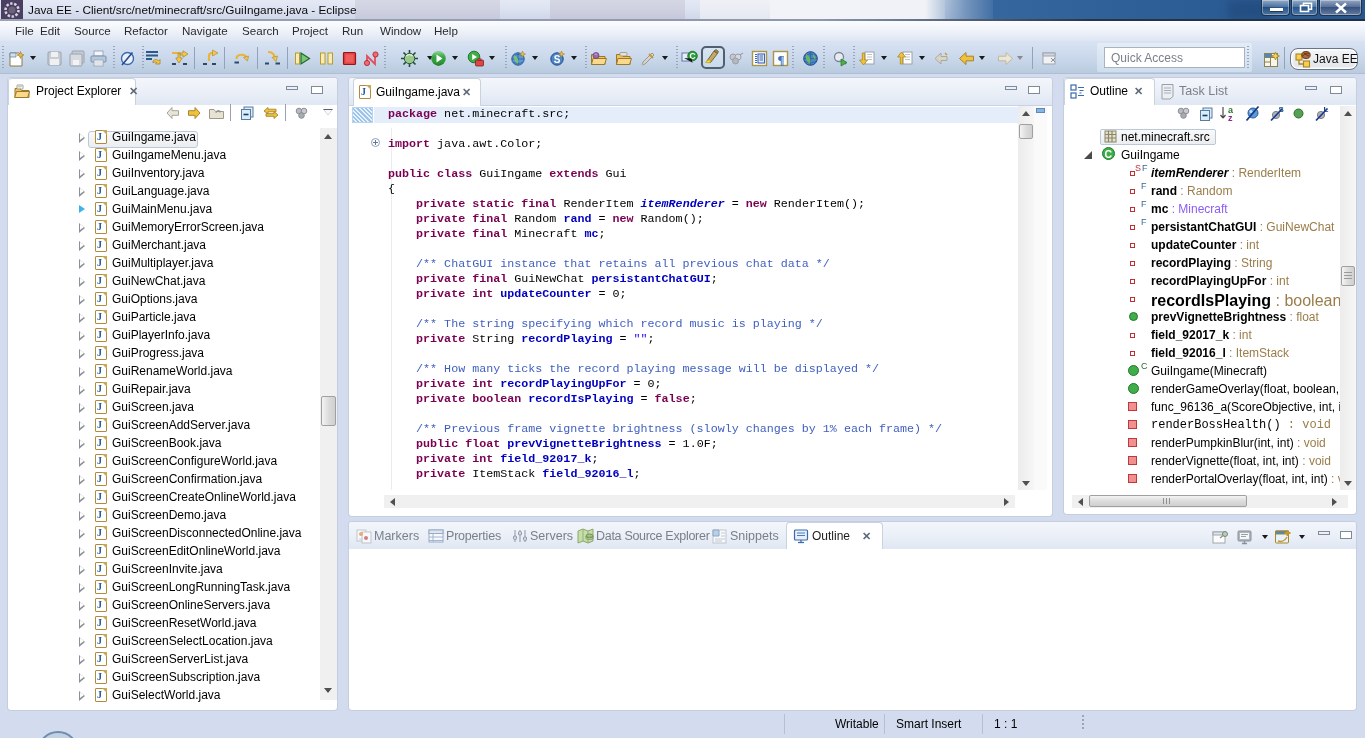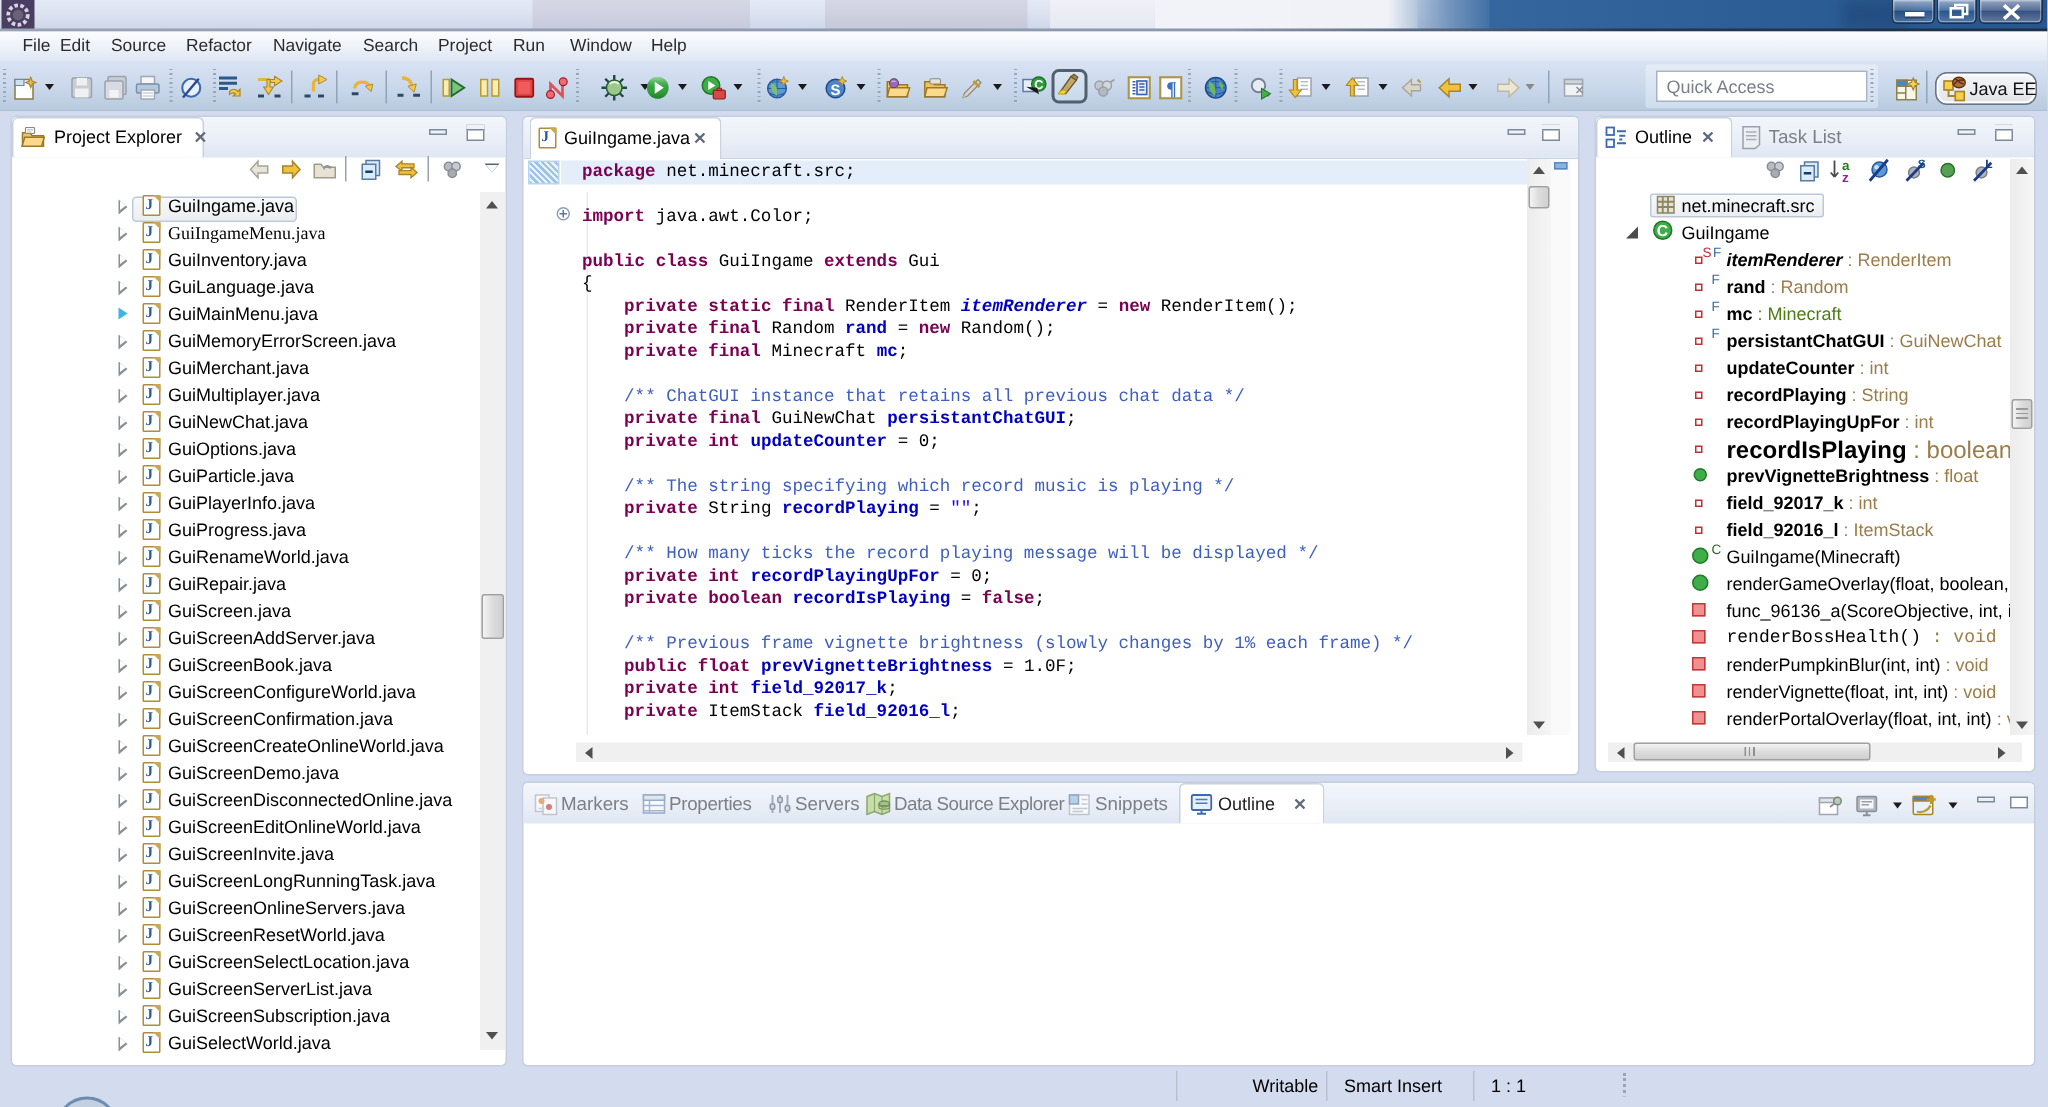--- a/index.html
+++ b/index.html
@@ -85,20 +85,21 @@
   <div class="tbdark" style="left:700px;width:150px;background:linear-gradient(180deg,#f0f1f7,#e6e8f1);"></div>
   <div class="tbdark" style="left:770px;width:135px;background:#f2f3f8;border-radius:0 0 6px 0;"></div>
   <div class="tbdark" style="left:860px;width:85px;background:#f0f2f7;"></div>
   <div class="tbdark" style="left:925px;width:75px;background:linear-gradient(90deg,rgba(238,240,246,0),#7495bd 55%,#35669e);"></div>
   <div class="tbdark" style="left:993px;width:372px;background:linear-gradient(90deg,#35669e,#2e5f97 40%,#28558d);"></div>
   <div class="tbdark" style="left:1228px;width:45px;background:#1d4576;opacity:.55;filter:blur(4px);"></div>
   <div class="ticon"><svg width="22" height="20" viewBox="0 0 22 20">
         <circle cx="11" cy="10" r="6.5" fill="none" stroke="#d8d4e0" stroke-width="2.5" stroke-dasharray="2.4 1.6"></circle>
         <circle cx="11" cy="10" r="3.5" fill="#6a6276"></circle>
       </svg></div>
+  <div class="ttext">Java EE - Client/src/net/minecraft/src/GuiIngame.java - Eclipse</div>
   <div class="winbtn" style="left:1261px;width:29px;">
       <div style="position:absolute;left:8px;top:8px;width:13px;height:3px;background:#fff;box-shadow:0 1px 1px rgba(0,0,0,.5);"></div>
     </div>
   <div class="winbtn" style="left:1291px;width:27px;">
       <svg width="27" height="16" style="position:absolute;left:0;top:0;">
         <path d="M8.5 5.5 h8 v6 h-8 z" fill="none" stroke="#fff" stroke-width="1.6"></path>
         <path d="M11.5 5.5 v-2.2 h8 v6 h-2.5" fill="none" stroke="#fff" stroke-width="1.6"></path>
       </svg>
     </div>
   <div class="winbtn" style="left:1319px;width:43px;background:linear-gradient(180deg,rgba(255,245,245,0.5),rgba(235,190,180,0.25) 45%,rgba(130,60,55,0.15) 50%,rgba(240,210,205,0.3));">
@@ -428,21 +429,21 @@
 <div class="abs" style="left:80px;top:53px;width:110px;height:17px;border:1px solid #bcc8d8;border-radius:3px;background:linear-gradient(180deg,#f8f9fa,#ebedf0);"></div>
 <div class="abs" style="left:71px;top:54.5px;width:0;height:0;border-top:5px solid transparent;border-bottom:5px solid transparent;border-left:6.5px solid #8a9098;"></div>
       <div class="abs" style="left:72px;top:56px;width:0;height:0;border-top:3.5px solid transparent;border-bottom:3.5px solid transparent;border-left:4.5px solid #fff;"></div>
       <div class="abs jpage" style="left:87px;top:52px;"></div>
       <span class="abs jj" style="left:89px;top:53px;">J</span>
       <span class="abs" style="left:104px;top:52px;font-size:12px;white-space:nowrap;">GuiIngame.java</span>
 <div class="abs" style="left:71px;top:72.5px;width:0;height:0;border-top:5px solid transparent;border-bottom:5px solid transparent;border-left:6.5px solid #8a9098;"></div>
       <div class="abs" style="left:72px;top:74px;width:0;height:0;border-top:3.5px solid transparent;border-bottom:3.5px solid transparent;border-left:4.5px solid #fff;"></div>
       <div class="abs jpage" style="left:87px;top:70px;"></div>
       <span class="abs jj" style="left:89px;top:71px;">J</span>
-      <span class="abs" style="left:104px;top:70px;font-size:12px;white-space:nowrap;font-family:Liberation Serif, serif;">GuiIngameMenu.java</span>
+      <span class="abs" style="left:104px;top:70px;font-size:12px;white-space:nowrap;">GuiIngameMenu.java</span>
 <div class="abs" style="left:71px;top:90.5px;width:0;height:0;border-top:5px solid transparent;border-bottom:5px solid transparent;border-left:6.5px solid #8a9098;"></div>
       <div class="abs" style="left:72px;top:92px;width:0;height:0;border-top:3.5px solid transparent;border-bottom:3.5px solid transparent;border-left:4.5px solid #fff;"></div>
       <div class="abs jpage" style="left:87px;top:88px;"></div>
       <span class="abs jj" style="left:89px;top:89px;">J</span>
       <span class="abs" style="left:104px;top:88px;font-size:12px;white-space:nowrap;">GuiInventory.java</span>
 <div class="abs" style="left:71px;top:108.5px;width:0;height:0;border-top:5px solid transparent;border-bottom:5px solid transparent;border-left:6.5px solid #8a9098;"></div>
       <div class="abs" style="left:72px;top:110px;width:0;height:0;border-top:3.5px solid transparent;border-bottom:3.5px solid transparent;border-left:4.5px solid #fff;"></div>
       <div class="abs jpage" style="left:87px;top:106px;"></div>
       <span class="abs jj" style="left:89px;top:107px;">J</span>
       <span class="abs" style="left:104px;top:106px;font-size:12px;white-space:nowrap;">GuiLanguage.java</span>
@@ -724,21 +725,21 @@
 <span class="abs" style="left:57px;top:70px;font-size:12px;white-space:nowrap;">GuiIngame</span>
 <div class="abs" style="left:66px;top:93px;width:5px;height:5px;border:1.5px solid #c03030;background:#fff;"></div>
       <span class="abs" style="left:71px;top:85px;font-size:9px;color:#c03040;">S</span>
       <span class="abs" style="left:78px;top:85px;font-size:9px;color:#3a6a9a;">F</span>
       <span class="abs" style="left:87px;top:88px;font-size:12px;font-weight:bold;font-style:italic;white-space:nowrap;">itemRenderer<span style="color:#9a7d4a;font-weight:normal;font-style:normal;"> : RenderItem</span></span>
 <div class="abs" style="left:66px;top:111px;width:5px;height:5px;border:1.5px solid #c03030;background:#fff;"></div>
       <span class="abs" style="left:77px;top:103px;font-size:9px;color:#3a6a9a;">F</span>
       <span class="abs" style="left:87px;top:106px;font-size:12px;font-weight:bold;white-space:nowrap;">rand<span style="color:#9a7d4a;font-weight:normal;"> : Random</span></span>
 <div class="abs" style="left:66px;top:129px;width:5px;height:5px;border:1.5px solid #c03030;background:#fff;"></div>
       <span class="abs" style="left:77px;top:121px;font-size:9px;color:#3a6a9a;">F</span>
-      <span class="abs" style="left:87px;top:124px;font-size:12px;font-weight:bold;white-space:nowrap;">mc<span style="color:#4d7c0f;font-weight:normal;"> : Minecraft</span></span>
+      <span class="abs" style="left:87px;top:124px;font-size:12px;font-weight:bold;white-space:nowrap;">mc<span style="color:#8b5cf6;font-weight:normal;"> : Minecraft</span></span>
 <div class="abs" style="left:66px;top:147px;width:5px;height:5px;border:1.5px solid #c03030;background:#fff;"></div>
       <span class="abs" style="left:77px;top:139px;font-size:9px;color:#3a6a9a;">F</span>
       <span class="abs" style="left:87px;top:142px;font-size:12px;font-weight:bold;white-space:nowrap;">persistantChatGUI<span style="color:#9a7d4a;font-weight:normal;"> : GuiNewChat</span></span>
 <div class="abs" style="left:66px;top:165px;width:5px;height:5px;border:1.5px solid #c03030;background:#fff;"></div>
       <span class="abs" style="left:87px;top:160px;font-size:12px;font-weight:bold;white-space:nowrap;">updateCounter<span style="color:#9a7d4a;font-weight:normal;"> : int</span></span>
 <div class="abs" style="left:66px;top:183px;width:5px;height:5px;border:1.5px solid #c03030;background:#fff;"></div>
       <span class="abs" style="left:87px;top:178px;font-size:12px;font-weight:bold;white-space:nowrap;">recordPlaying<span style="color:#9a7d4a;font-weight:normal;"> : String</span></span>
 <div class="abs" style="left:66px;top:201px;width:5px;height:5px;border:1.5px solid #c03030;background:#fff;"></div>
       <span class="abs" style="left:87px;top:196px;font-size:12px;font-weight:bold;white-space:nowrap;">recordPlayingUpFor<span style="color:#9a7d4a;font-weight:normal;"> : int</span></span>
 <div class="abs" style="left:66px;top:219px;width:5px;height:5px;border:1.5px solid #c03030;background:#fff;"></div>

